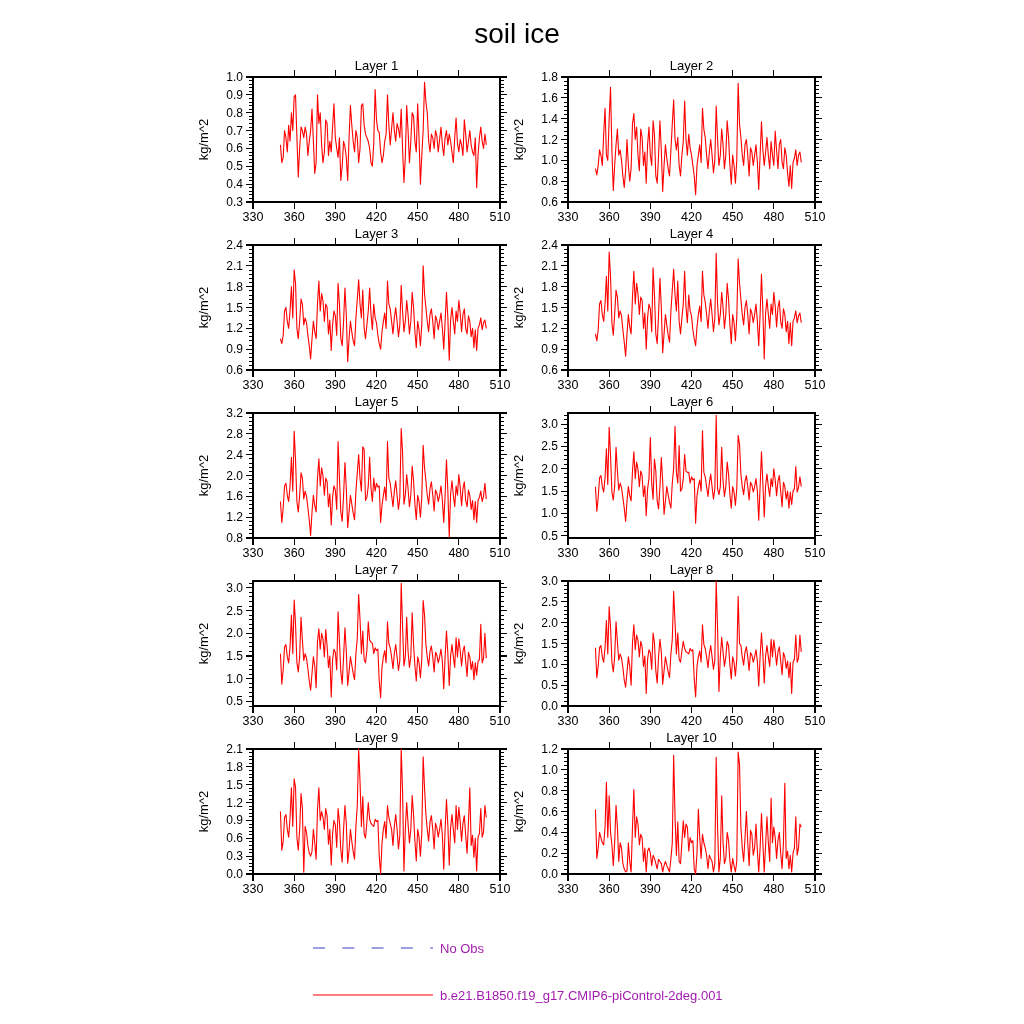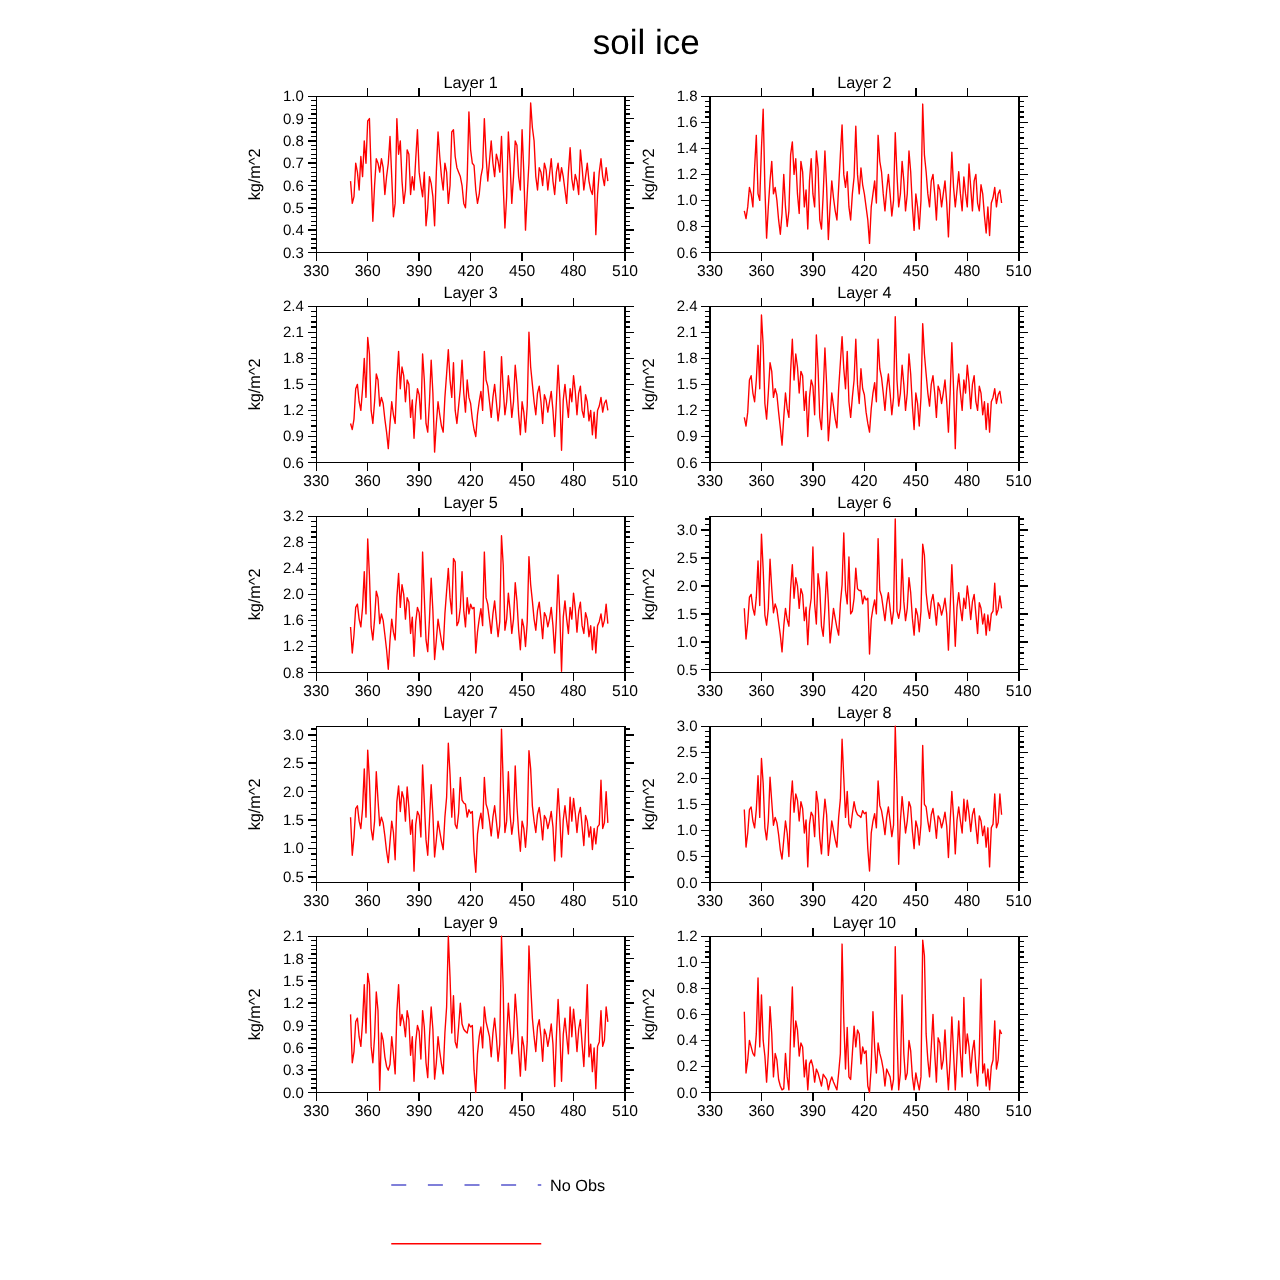--- a/index.html
+++ b/index.html
@@ -2,21 +2,21 @@
 <html><head>
 <meta charset="utf-8">
 <style>
   html,body{margin:0;padding:0;background:#ffffff;}
   .canvas{position:relative;width:1024px;height:1024px;background:#ffffff;overflow:hidden;
           font-family:"Liberation Sans", sans-serif;text-decoration:underline;}
   .main-title{position:absolute;left:0;top:18px;width:1034px;text-align:center;
               font-size:28px;color:#000;}
   .panel{position:absolute;}
   .legend-line{position:absolute;}
-  .legend-label{position:absolute;font-size:13px;color:#000000;line-height:15px;}
+  .legend-label{position:absolute;font-size:13px;color:#a21caf;line-height:15px;}
 </style>
 </head>
 <body>
 
 <div class="canvas">
   <div class="main-title">soil ice</div>
 
   <div id="panels">
       <svg width="318" height="179" class="panel" style="left: 198px; top: 55px;">
         <text x="178.5" y="15" text-anchor="middle" font-size="13" fill="#000">Layer 1</text>
@@ -1013,13 +1013,14 @@
     </div>
 
   <svg class="legend-line" style="left:310px;top:943px;" width="130" height="10">
     <line id="noobs-line" x1="3" y1="5" x2="123" y2="5" stroke-width="1.5" stroke-dasharray="12 17.3" stroke="#7f7fd9"></line>
   </svg>
   <div class="legend-label" style="left:440px;top:941px;">No Obs</div>
 
   <svg class="legend-line" style="left:310px;top:990px;" width="130" height="10">
     <line id="series-line-sample" x1="3" y1="5" x2="123" y2="5" stroke-width="1.2" stroke="#ff0000"></line>
   </svg>
+  <div class="legend-label" style="left:440px;top:988px;">b.e21.B1850.f19_g17.CMIP6-piControl-2deg.001</div>
 </div>
 
 </body></html>

